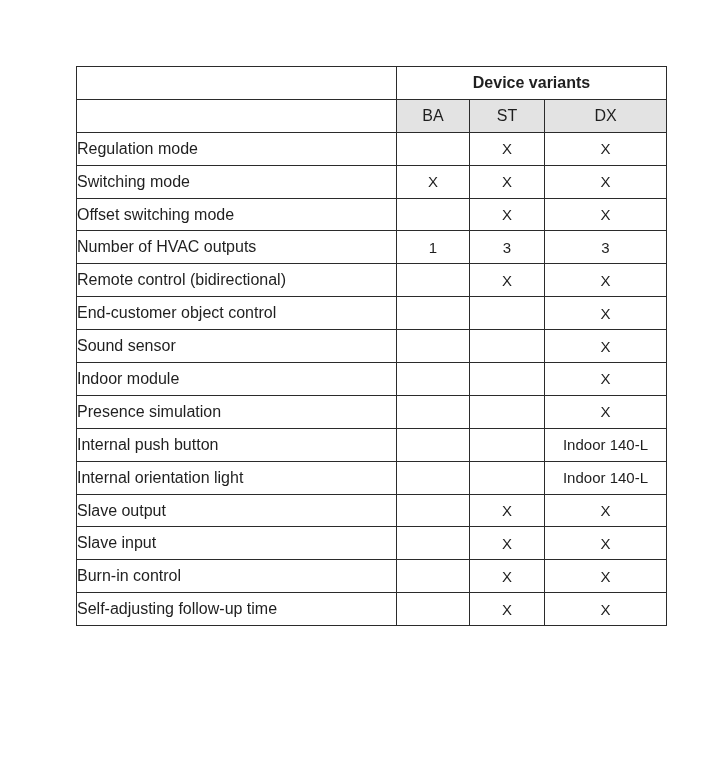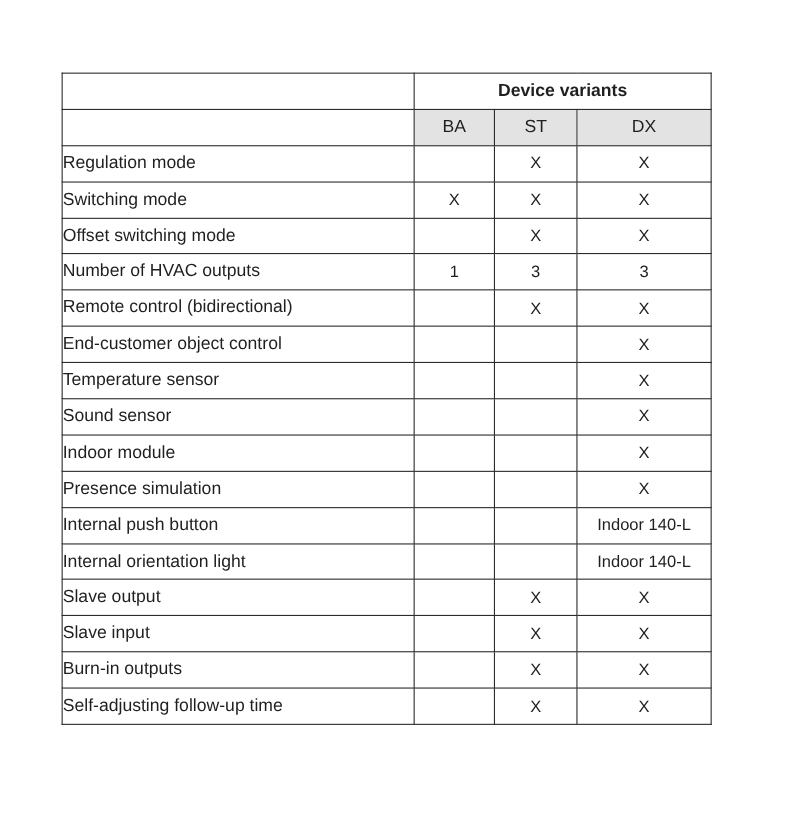--- a/index.html
+++ b/index.html
@@ -10,21 +10,21 @@
   }
   .page {
     position: relative;
     width: 720px;
     height: 758px;
     background: #ffffff;
     overflow: hidden;
   }
   table.variants {
     position: absolute;
-    left: 56px;
+    left: 76px;
     top: 66px;
     border-collapse: collapse;
     table-layout: fixed;
     color: var(--text-color, #1f1f1f);
   }
   table.variants tr {
     height: 32.9px;
   }
   table.variants th,
   table.variants td {
@@ -117,26 +117,20 @@
           <td class="val-cell">X</td>
           <td class="val-cell">X</td>
         </tr>
         <tr>
           <td class="label-cell">End-customer object control</td>
           <td class="val-cell"></td>
           <td class="val-cell"></td>
           <td class="val-cell">X</td>
         </tr>
         <tr>
-          <td class="label-cell">Temperature sensor</td>
-          <td class="val-cell"></td>
-          <td class="val-cell"></td>
-          <td class="val-cell">X</td>
-        </tr>
-        <tr>
           <td class="label-cell">Sound sensor</td>
           <td class="val-cell"></td>
           <td class="val-cell"></td>
           <td class="val-cell">X</td>
         </tr>
         <tr>
           <td class="label-cell">Indoor module</td>
           <td class="val-cell"></td>
           <td class="val-cell"></td>
           <td class="val-cell">X</td>
@@ -165,21 +159,21 @@
           <td class="val-cell">X</td>
           <td class="val-cell">X</td>
         </tr>
         <tr>
           <td class="label-cell">Slave input</td>
           <td class="val-cell"></td>
           <td class="val-cell">X</td>
           <td class="val-cell">X</td>
         </tr>
         <tr>
-          <td class="label-cell">Burn-in outputs</td>
+          <td class="label-cell">Burn-in control</td>
           <td class="val-cell"></td>
           <td class="val-cell">X</td>
           <td class="val-cell">X</td>
         </tr>
         <tr>
           <td class="label-cell">Self-adjusting follow-up time</td>
           <td class="val-cell"></td>
           <td class="val-cell">X</td>
           <td class="val-cell">X</td>
         </tr>

